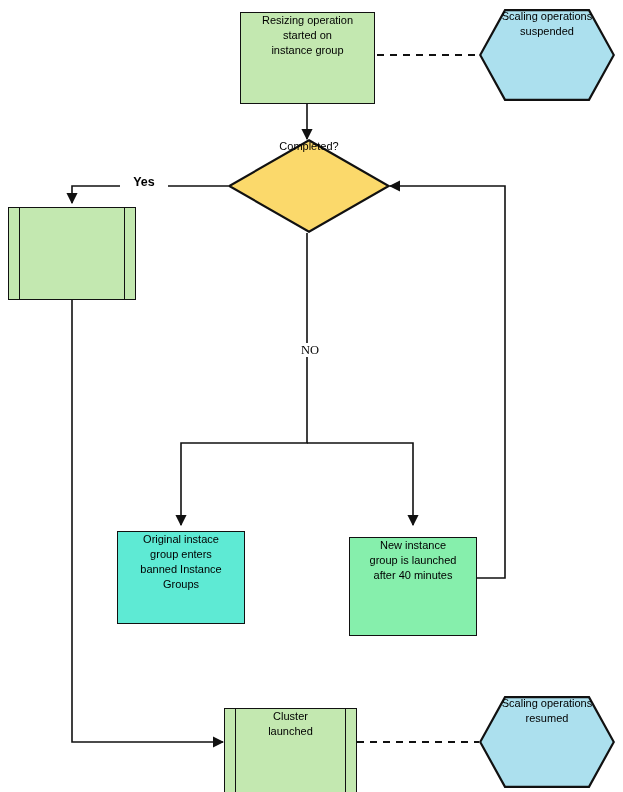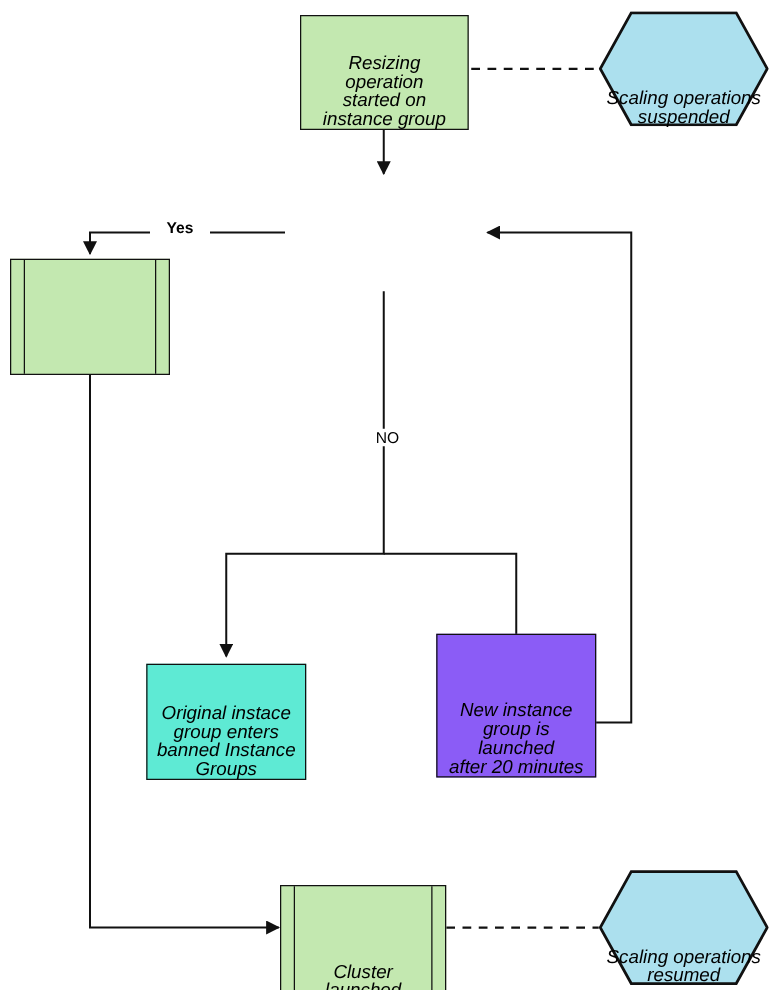--- a/index.html
+++ b/index.html
@@ -23,27 +23,26 @@
     position: absolute;
     left: 0;
     top: 0;
     width: 623px;
     height: 792px;
   }
   .node {
     position: absolute;
     box-sizing: border-box;
     display: flex;
-    align-items: flex-end;
+    align-items: flex-start;
     justify-content: center;
     text-align: center;
     color: #000000;
-    font-size: 15px;
+    font-size: 11px;
     line-height: 15px;
-    font-style: italic;
   }
   
   .proc {
     border: 1.6px solid #111111;
   }
   
   .predef {
     border: 1.6px solid #111111;
   }
   .predef .bar {
@@ -76,21 +75,20 @@
   }
   
   .hex .shape {
     position: absolute;
     left: 0; top: 0;
     width: 100%; height: 100%;
   }
   .hex .txt {
     position: relative;
     z-index: 2;
-    margin-top: 35px;
   }
   .edge-label {
     position: absolute;
     background: #ffffff;
     color: #000000;
     font-size: 12.5px;
     line-height: 14px;
     padding: 0 3px;
     text-align: center;
   }
@@ -141,40 +139,46 @@
   <div class="node hex" style="left:479px; top:9px; width:136px; height:92px;">
     <svg class="shape" viewBox="0 0 136 92" preserveAspectRatio="none">
       <polygon points="26,1.2 110,1.2 134.8,46 110,90.8 26,90.8 1.2,46" fill="#ace0ee" stroke="#111111" stroke-width="2.2"></polygon>
     </svg>
     <div class="txt">
       <span>Scaling operations</span><br>
       <span>suspended</span>
     </div>
   </div>
 
+  <div class="node decision" style="left:228px; top:139px; width:162px; height:94px;">
+    <svg class="shape" viewBox="0 0 162 94" preserveAspectRatio="none">
+      <polygon points="81,1.3 160.7,47 81,92.7 1.3,47" fill="#fbd96b" stroke="#111111" stroke-width="2.2"></polygon>
+    </svg>
+    <div class="txt">Completed?</div>
+  </div>
 
   <div class="node predef" style="left:8px; top:207px; width:128px; height:93px; background:#c3e8b0;">
     <span class="bar left"></span>
     <span class="bar right"></span>
   </div>
 
   <div class="node proc" style="left:117px; top:531px; width:128px; height:93px; background:#5eead4;">
     <div class="txt">
       <span>Original instace</span><br>
       <span>group enters</span><br>
       <span>banned Instance</span><br>
       <span>Groups</span>
     </div>
   </div>
 
-  <div class="node proc" style="left:349px; top:507px; width:128px; height:115px; background:#8b5cf6;">
+  <div class="node proc" style="left:349px; top:537px; width:128px; height:99px; background:#86efac;">
     <div class="txt">
       <span>New instance</span><br>
       <span>group is launched</span><br>
-      <span>after 20 minutes</span>
+      <span>after 40 minutes</span>
     </div>
   </div>
 
   <div class="node predef" style="left:224px; top:708px; width:133px; height:93px; background:#c3e8b0;">
     <span class="bar left"></span>
     <span class="bar right"></span>
     <div class="txt">
       <span>Cluster</span><br>
       <span>launched</span>
     </div>
@@ -185,15 +189,15 @@
       <polygon points="26,1.2 110,1.2 134.8,46 110,90.8 26,90.8 1.2,46" fill="#ace0ee" stroke="#111111" stroke-width="2.2"></polygon>
     </svg>
     <div class="txt">
       <span>Scaling operations</span><br>
       <span>resumed</span>
     </div>
   </div>
 
   <div class="edge-label" style="left:120px; top:175px; width:42px;font-weight:bold;">Yes</div>
 
-  <div class="edge-label" style="left:288px; top:343px; width:38px;">NO</div>
+  <div class="edge-label" style="left:288px; top:343px; width:38px;font-family:Liberation Serif, serif;">NO</div>
 
 </div>
 
 </body></html>

